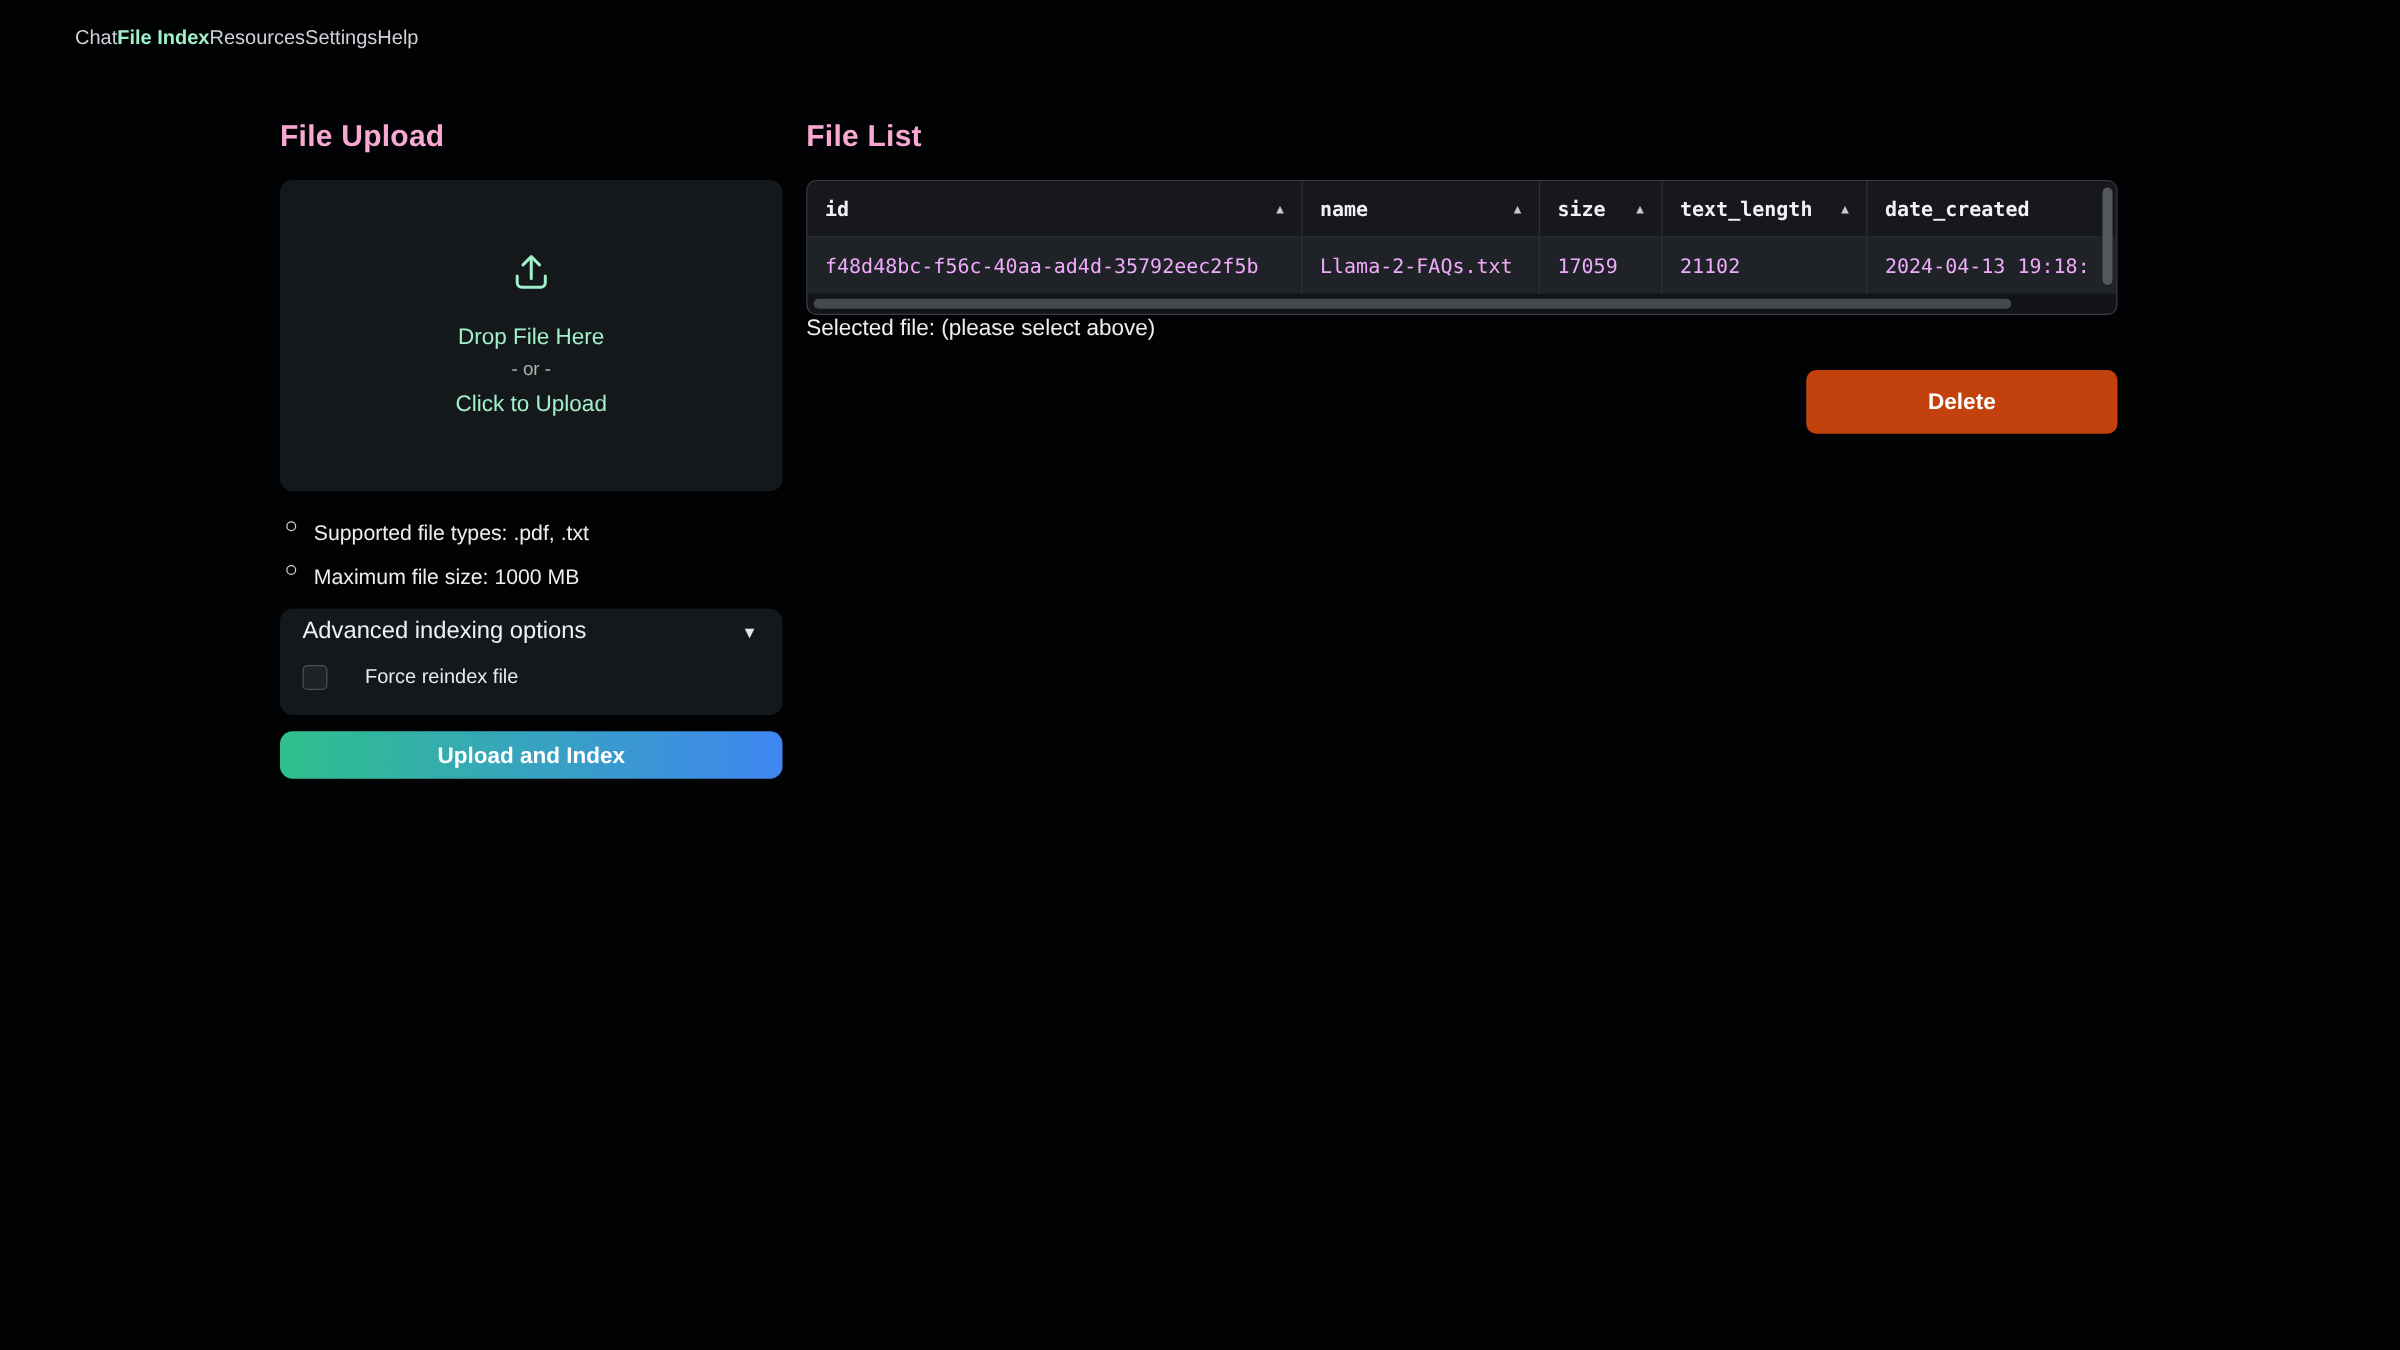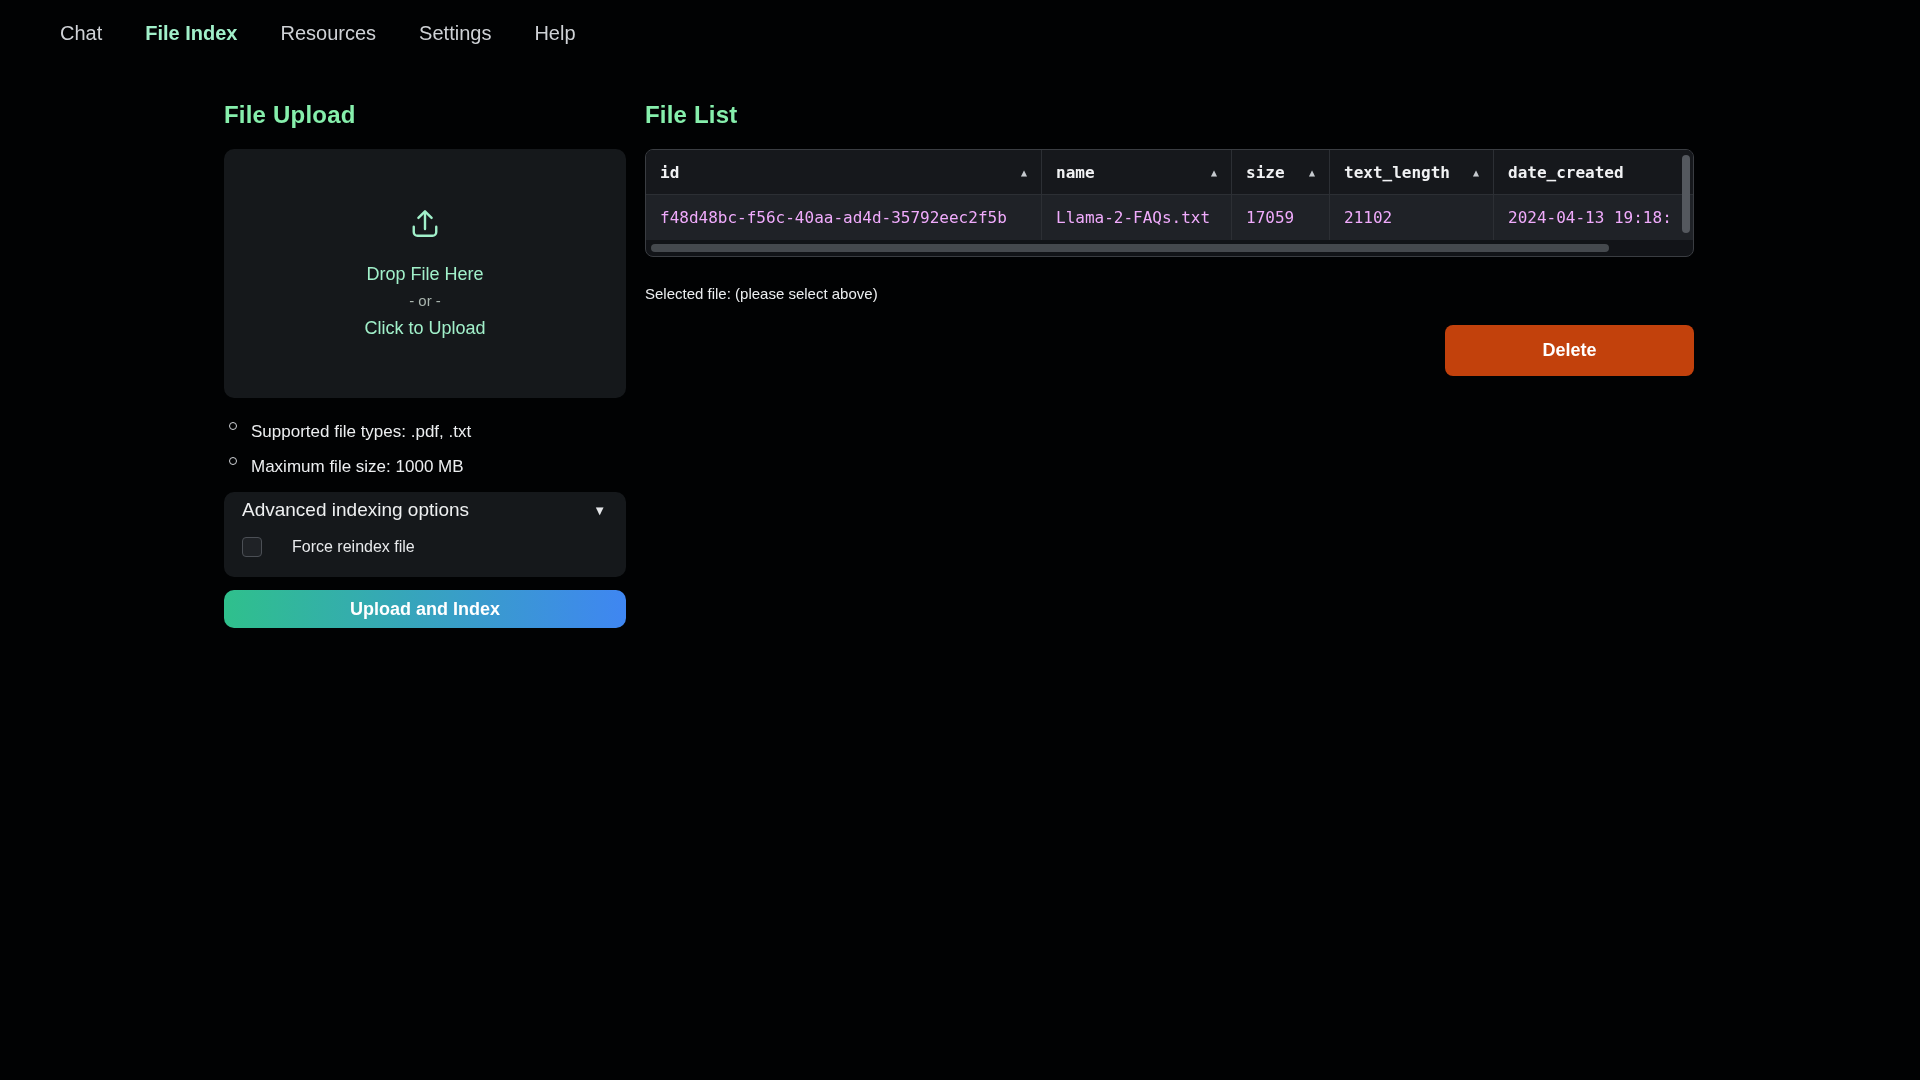--- a/index.html
+++ b/index.html
@@ -11,40 +11,39 @@
   }
   :root {
     --mint: #a1f0ca;
     --card-bg: #15181b;
     --border: #2c2f34;
   }
 
   
   .tabbar {
     display: flex;
-    gap: 43px;
     padding: 22px 0 0 60px;
-    font-size: 20px;
+    font-size: 16px;
   }
   .tab { color: #cfd2d6; cursor: pointer; }
   .tab.active { color: var(--mint); font-weight: 700; }
 
   
   .content {
     display: flex;
     gap: 19px;
     padding-left: 224px;
     margin-top: 56px;
   }
   .left-col { width: 402px; flex: 0 0 402px; }
   .right-col { width: 1049px; flex: 0 0 1049px; }
   h2.section-title {
     font-size: 24px;
     font-weight: 700;
-    color: #86efac;
+    color: #f9a8d4;
     margin-bottom: 20px;
     letter-spacing: 0.2px;
   }
 
   
   .dropzone {
     height: 249px;
     background: var(--card-bg);
     border-radius: 10px;
     display: flex;
@@ -178,22 +177,21 @@
     position: absolute;
     left: 5px; bottom: 4px;
     width: 91.5%; height: 8px;
     background: #45494e;
     border-radius: 4px;
     cursor: pointer;
   }
 
   
   .selected-file {
-    margin-top: 28px;
-    font-size: 15px;
+    font-size: 18px;
     color: #eceef0;
   }
   .delete-row {
     display: flex;
     justify-content: flex-end;
     margin-top: 23px;
   }
   .delete-btn {
     width: 249px;
     height: 51px;

